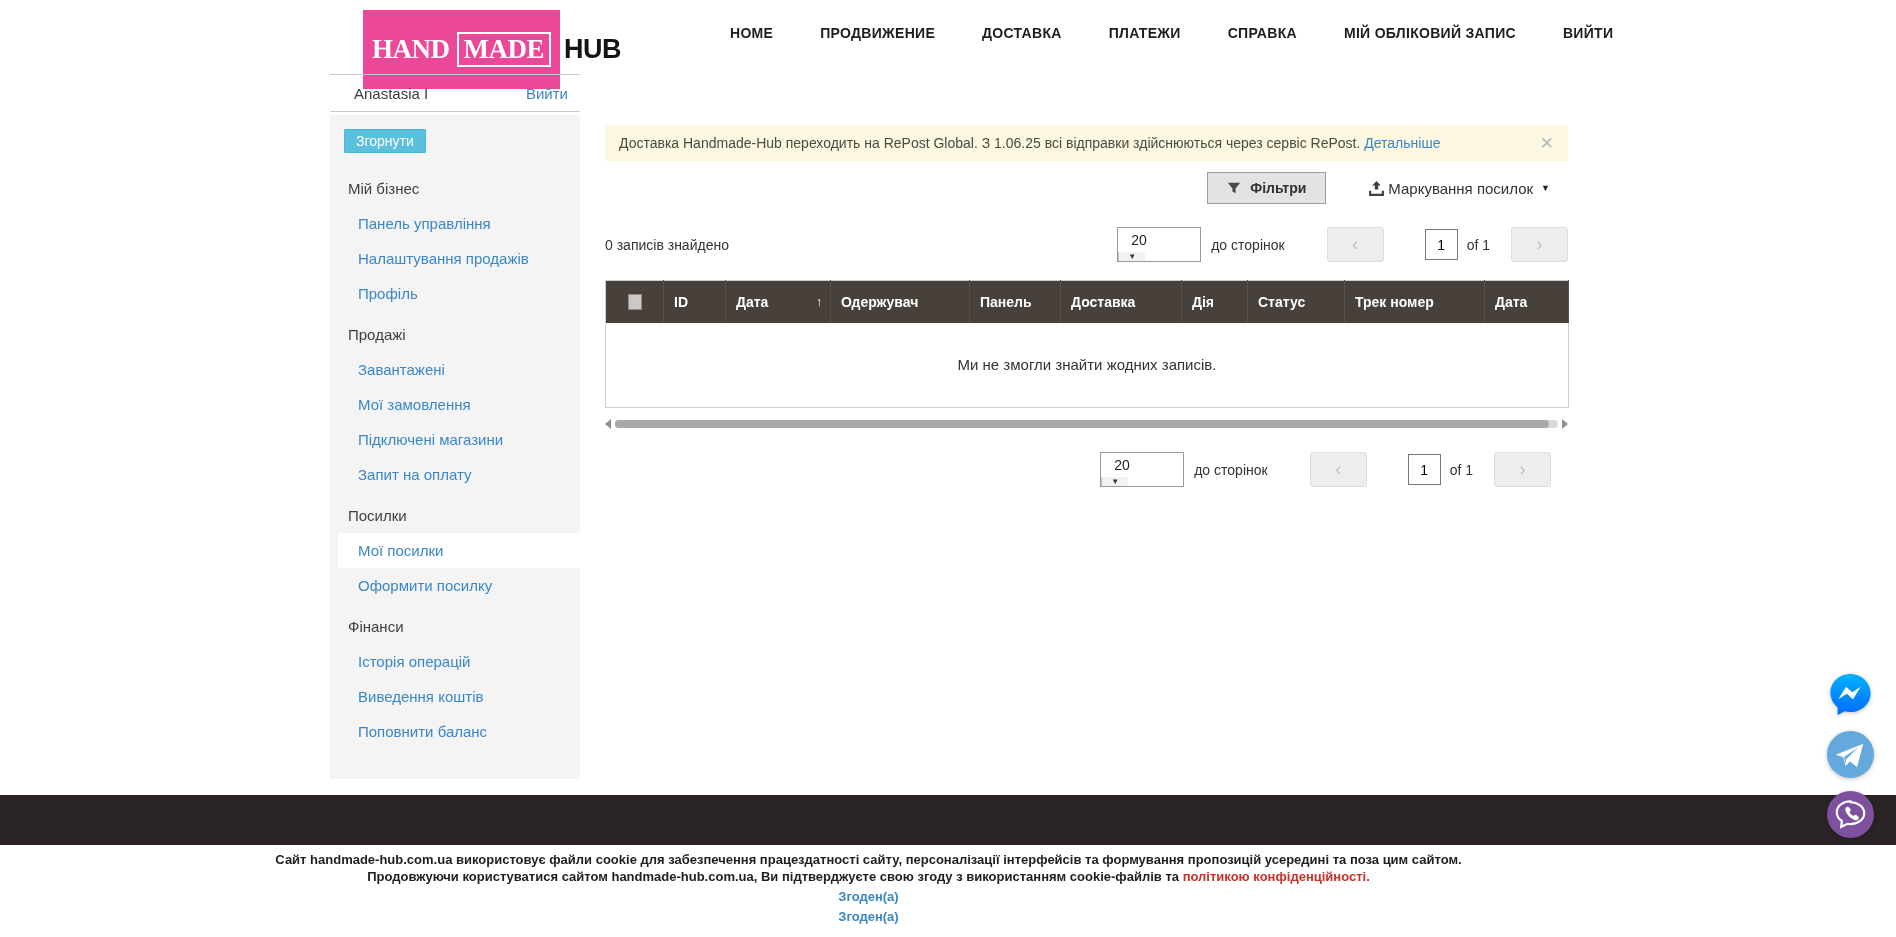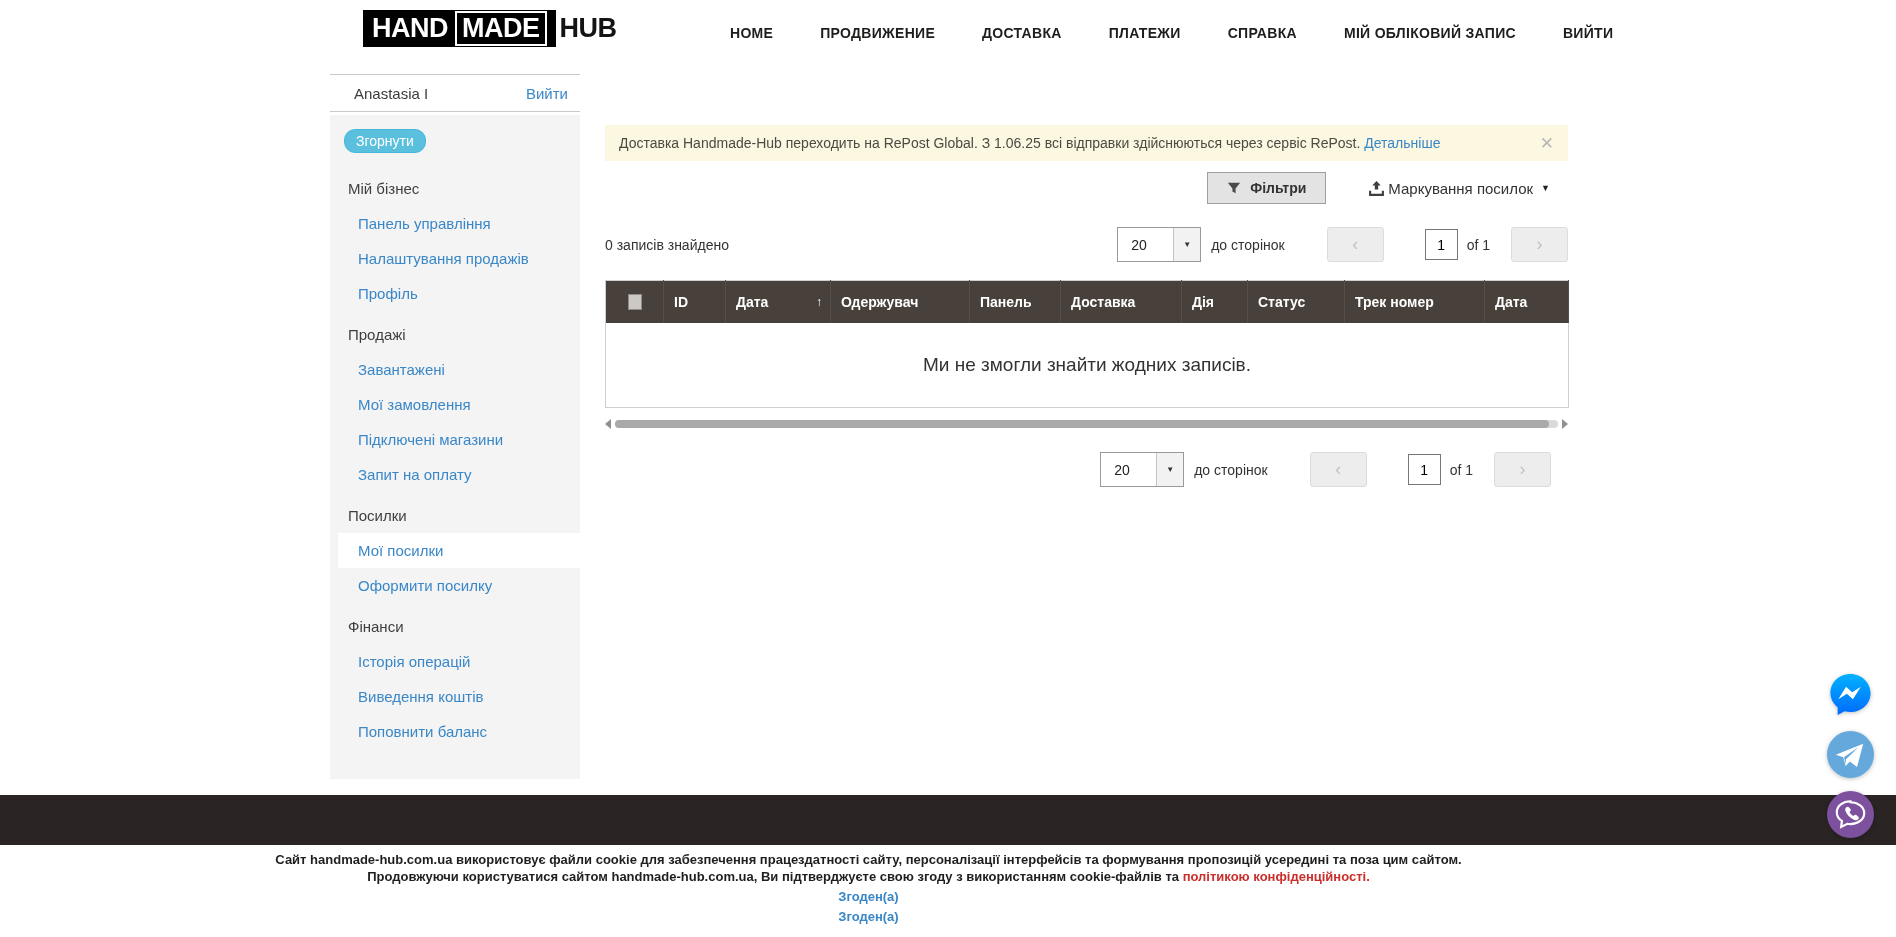--- a/index.html
+++ b/index.html
@@ -3,40 +3,40 @@
 <meta charset="utf-8">
 <style>
   * { margin:0; padding:0; box-sizing:border-box; }
   html,body { width:1896px; height:937px; background:#fff; overflow:hidden;
               font-family:"Liberation Sans", sans-serif; }
   #app { position:relative; width:1896px; height:937px; }
 
   
   .header { position:relative; height:66px; background:#fff; }
   .logo { position:absolute; left:363px; top:10px; display:flex; align-items:center; cursor:pointer; }
-  .logo-red { background:#000000; color:#fff; display:flex; align-items:center;
-              padding:1px 9px; font-weight:700; font-size:27px; letter-spacing:-0.5px; }
+  .logo-red { background:#ec4899; color:#fff; display:flex; align-items:center;
+              padding:22px 9px; font-weight:700; font-size:27px; letter-spacing:-0.5px;font-family:Liberation Serif, serif; }
   .logo-made { border:2px solid #fff; padding:0 5px; margin-left:7px; }
   .logo-hub { color:#141414; font-weight:700; font-size:27px; margin-left:4px; letter-spacing:-0.5px; }
   .nav { position:absolute; left:730px; top:0; height:66px; display:flex; align-items:center; gap:47px; }
   .nav a { text-decoration:none; color:#1d1d1b; font-weight:700; font-size:14px;
            letter-spacing:0.3px; white-space:nowrap; cursor:pointer; }
 
   
   .content { position:relative; height:729px; }
 
   
   .sidebar { position:absolute; left:330px; top:0; width:250px; }
   .user-row { height:38px; margin-top:8px; border-top:1px solid #c9c9c9; border-bottom:1px solid #c9c9c9;
               display:flex; align-items:center; justify-content:space-between; padding:0 12px 0 24px; }
   .user-name { font-size:15px; color:#3c3c3c; }
   .logout-link { font-size:15px; color:#3a87c8; text-decoration:none; cursor:pointer; }
   .side-panel { background:#f4f4f4; margin-top:3px; padding:8px 0 30px 0; min-height:575px; }
   .collapse-btn { display:inline-block; margin:6px 0 12px 14px; background:#5bc0de; color:#fff;
-                  border:1px solid #46b8da; border-radius:11px; font-size:14px; padding:3px 11px; cursor:pointer; }
+                  border:1px solid #46b8da; border-radius:1px; font-size:14px; padding:3px 11px; cursor:pointer; }
   .side-section-title { height:35px; line-height:35px; padding-left:18px; font-size:15px; color:#3f3f3f; margin-top:6px; }
   .side-item { height:35px; line-height:35px; padding-left:28px; font-size:15px; color:#3a87c8;
                text-decoration:none; display:block; cursor:pointer; }
   .side-item.active { background:#fff; margin-left:8px; padding-left:20px; }
 
   
   .main { position:absolute; left:605px; top:0; width:963px; }
   .banner { margin-top:59px; background:#fcf7e1; padding:10px 40px 10px 14px; position:relative;
             font-size:14px; color:#4b4b44; }
   .banner a { color:#3a87c8; text-decoration:none; cursor:pointer; }
@@ -45,21 +45,21 @@
   .toolbar { margin-top:11px; display:flex; justify-content:flex-end; align-items:center; gap:42px; padding-right:18px; }
   .filters-btn { display:inline-flex; align-items:center; gap:9px; background:#e3e3e3;
                  border:1px solid #9e9e9e; padding:7px 19px; font-size:14px; font-weight:700; color:#333; cursor:pointer; }
   .marking-ctl { display:inline-flex; align-items:center; gap:3px; font-size:15px; color:#333; cursor:pointer; }
   .caret { font-size:9px; color:#222; margin-left:5px; }
 
   .count-row { margin-top:23px; display:flex; align-items:center; }
   .count-text { font-size:14px; color:#333; }
   .pager { display:flex; align-items:center; margin-left:auto; }
   .pgsize { display:inline-flex; align-items:stretch; border:1px solid #9a9a9a; background:#fff;
-            height:35px; width:84px; cursor:pointer; }
+            height:35px; width:84px; cursor:pointer;flex-direction:column; }
   .pgsize .val { flex:1; display:flex; align-items:center; padding-left:13px; font-size:14px; color:#222; }
   .pgsize .arrow-seg { width:27px; background:#f2f2f2; border-left:1px solid #c4c4c4;
             display:flex; align-items:center; justify-content:center; font-size:8px; color:#333; }
   .pager-label { font-size:14px; color:#333; margin:0 0 0 10px; }
   .nav-btn { width:57px; height:35px; background:#ededed; border:1px solid #dcdcdc; border-radius:3px;
              display:inline-flex; align-items:center; justify-content:center; color:#c0c0c0;
              font-size:18px; cursor:pointer; }
   .nav-btn.prev { margin-left:42px; }
   .page-input { width:33px; height:31px; border:1px solid #777; text-align:center; font-size:14px;
                 margin-left:41px; font-family:"Liberation Sans", sans-serif; }
@@ -68,21 +68,21 @@
   
   .ship-table { margin-top:18px; width:963px; border-collapse:collapse; table-layout:fixed;
                 border:1px solid #cfcfcf; }
   .ship-table th { background:#48403a; color:#fff; font-size:14px; font-weight:700; text-align:left;
                    height:42px; padding:0 0 0 10px; border-right:1px solid #564e48; white-space:nowrap; }
   .th-check { width:58px; text-align:center !important; padding-left:0 !important; }
   .hdr-checkbox { display:inline-block; width:14px; height:16px; background:#ccc8c4;
                   border:1px solid #8f8b88; vertical-align:middle; cursor:pointer; }
   .th-date-inner { display:flex; align-items:center; justify-content:space-between; padding-right:8px; }
   .sort-arrow { font-size:12px; font-weight:400; }
-  .empty-cell { height:85px; text-align:center; font-size:19px; color:#333; background:#fff; }
+  .empty-cell { height:85px; text-align:center; font-size:15px; color:#333; background:#fff; }
 
   
   .hscroll { margin-top:11px; display:flex; align-items:center; gap:4px; }
   .scroll-arrow { width:0; height:0; border-top:5px solid transparent; border-bottom:5px solid transparent; cursor:pointer; }
   .scroll-arrow.left { border-right:6px solid #8f8f8f; }
   .scroll-arrow.right { border-left:6px solid #8f8f8f; }
   .scroll-track { flex:1; height:8px; background:#d9d9d9; border-radius:4px; position:relative; }
   .scroll-thumb { position:absolute; left:0; top:0; height:8px; width:99%; background:#a9a9a9;
                   border-radius:4px; cursor:grab; }
 

